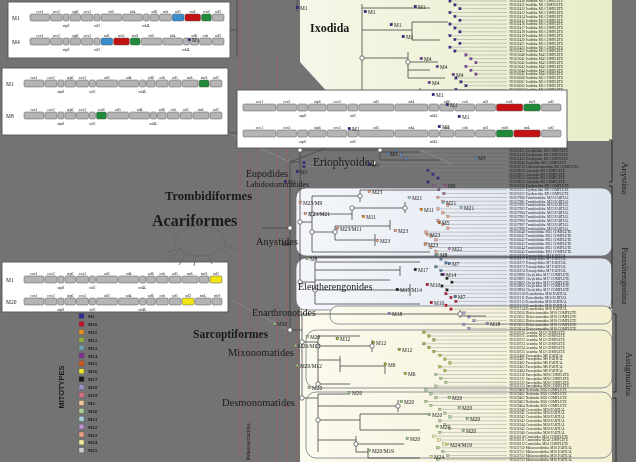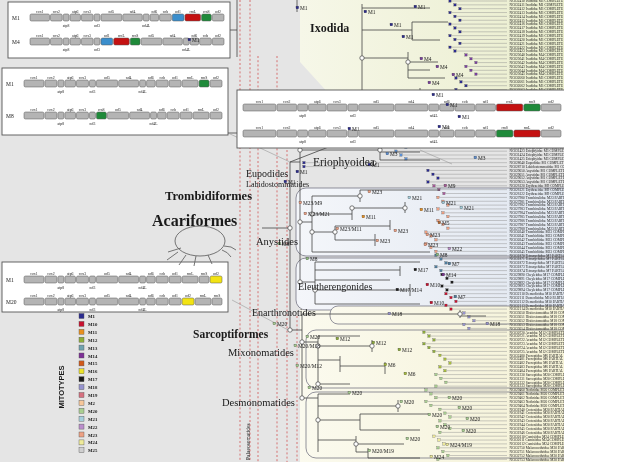--- a/index.html
+++ b/index.html
@@ -1,16 +1,16 @@
 <!DOCTYPE html>
 <html><head>
 <meta charset="utf-8">
 <style>
   html,body{margin:0;padding:0;background:#fff;}
-  .stage{position:relative;width:564px;height:462px;overflow:hidden;background:#e5e5e5;
+  .stage{position:relative;width:636px;height:462px;overflow:hidden;background:#737373;
          font-family:"Liberation Serif", serif;}
   svg{position:absolute;left:0;top:0;}
   text{font-family:"Liberation Serif", serif;fill:#1a1a1a;}
   .sans{font-family:"Liberation Sans", sans-serif;}
 </style>
 </head>
 <body>
 
 <div class="stage">
 <svg width="640" height="462" viewBox="0 0 640 462">

